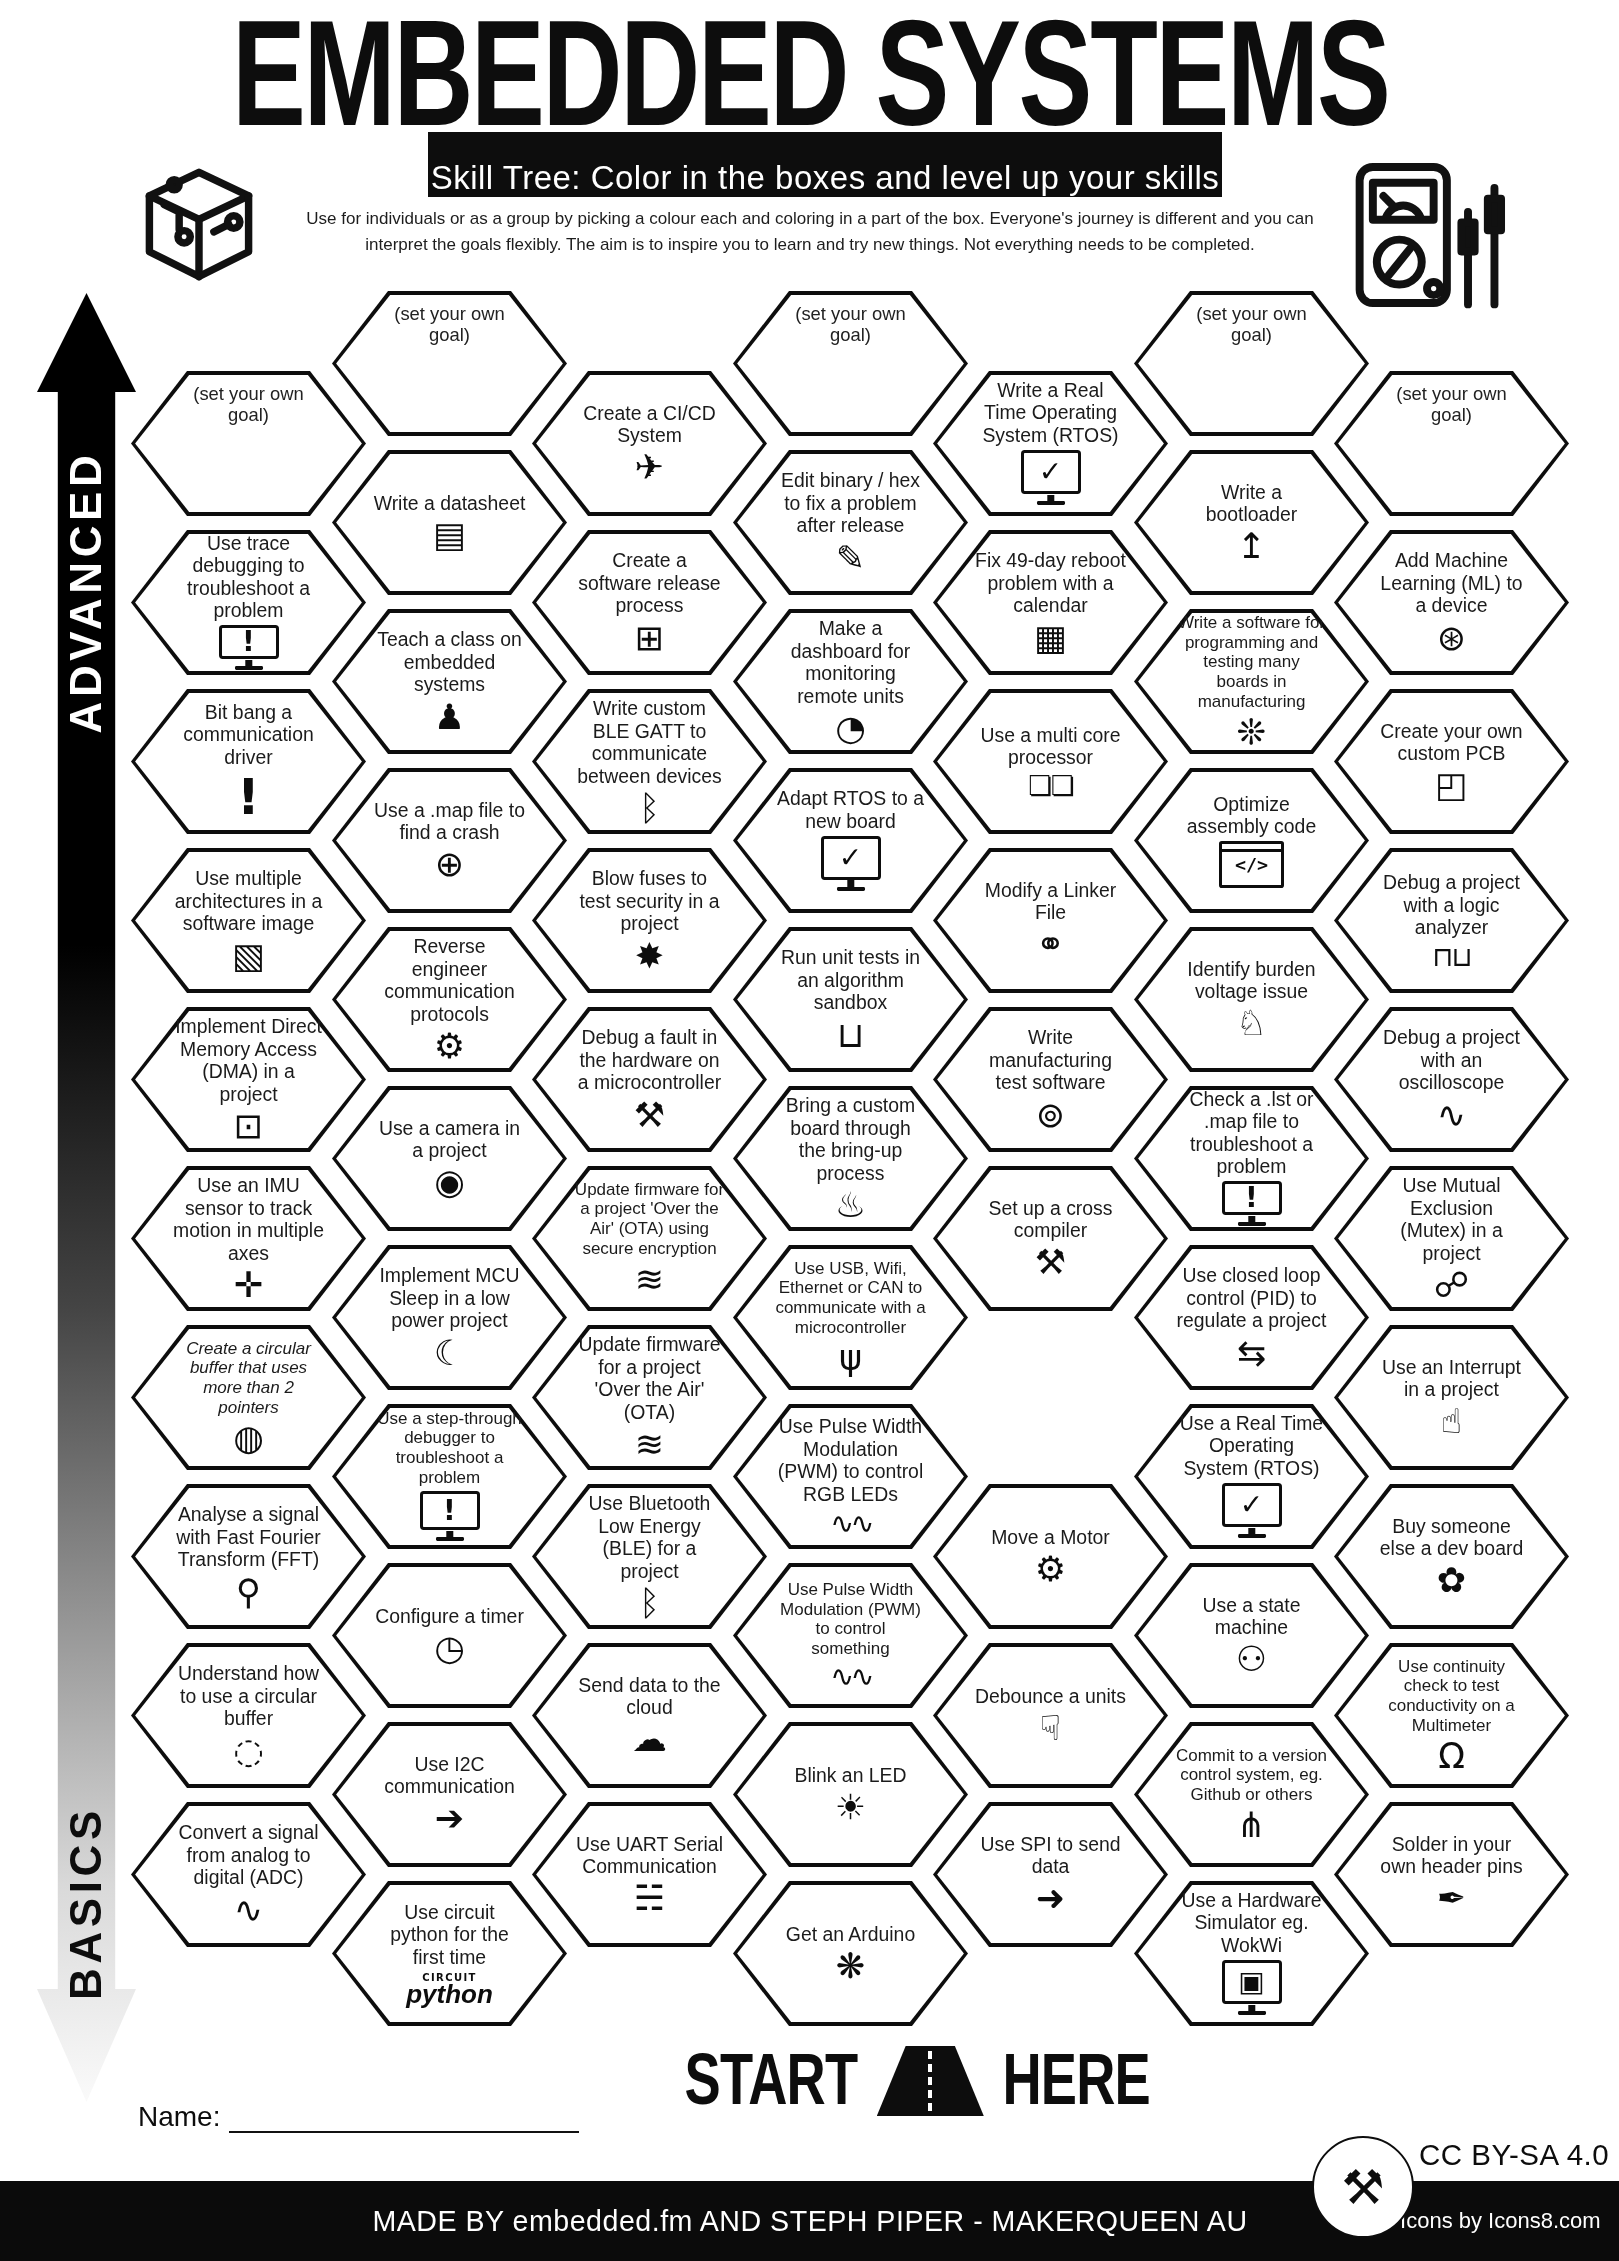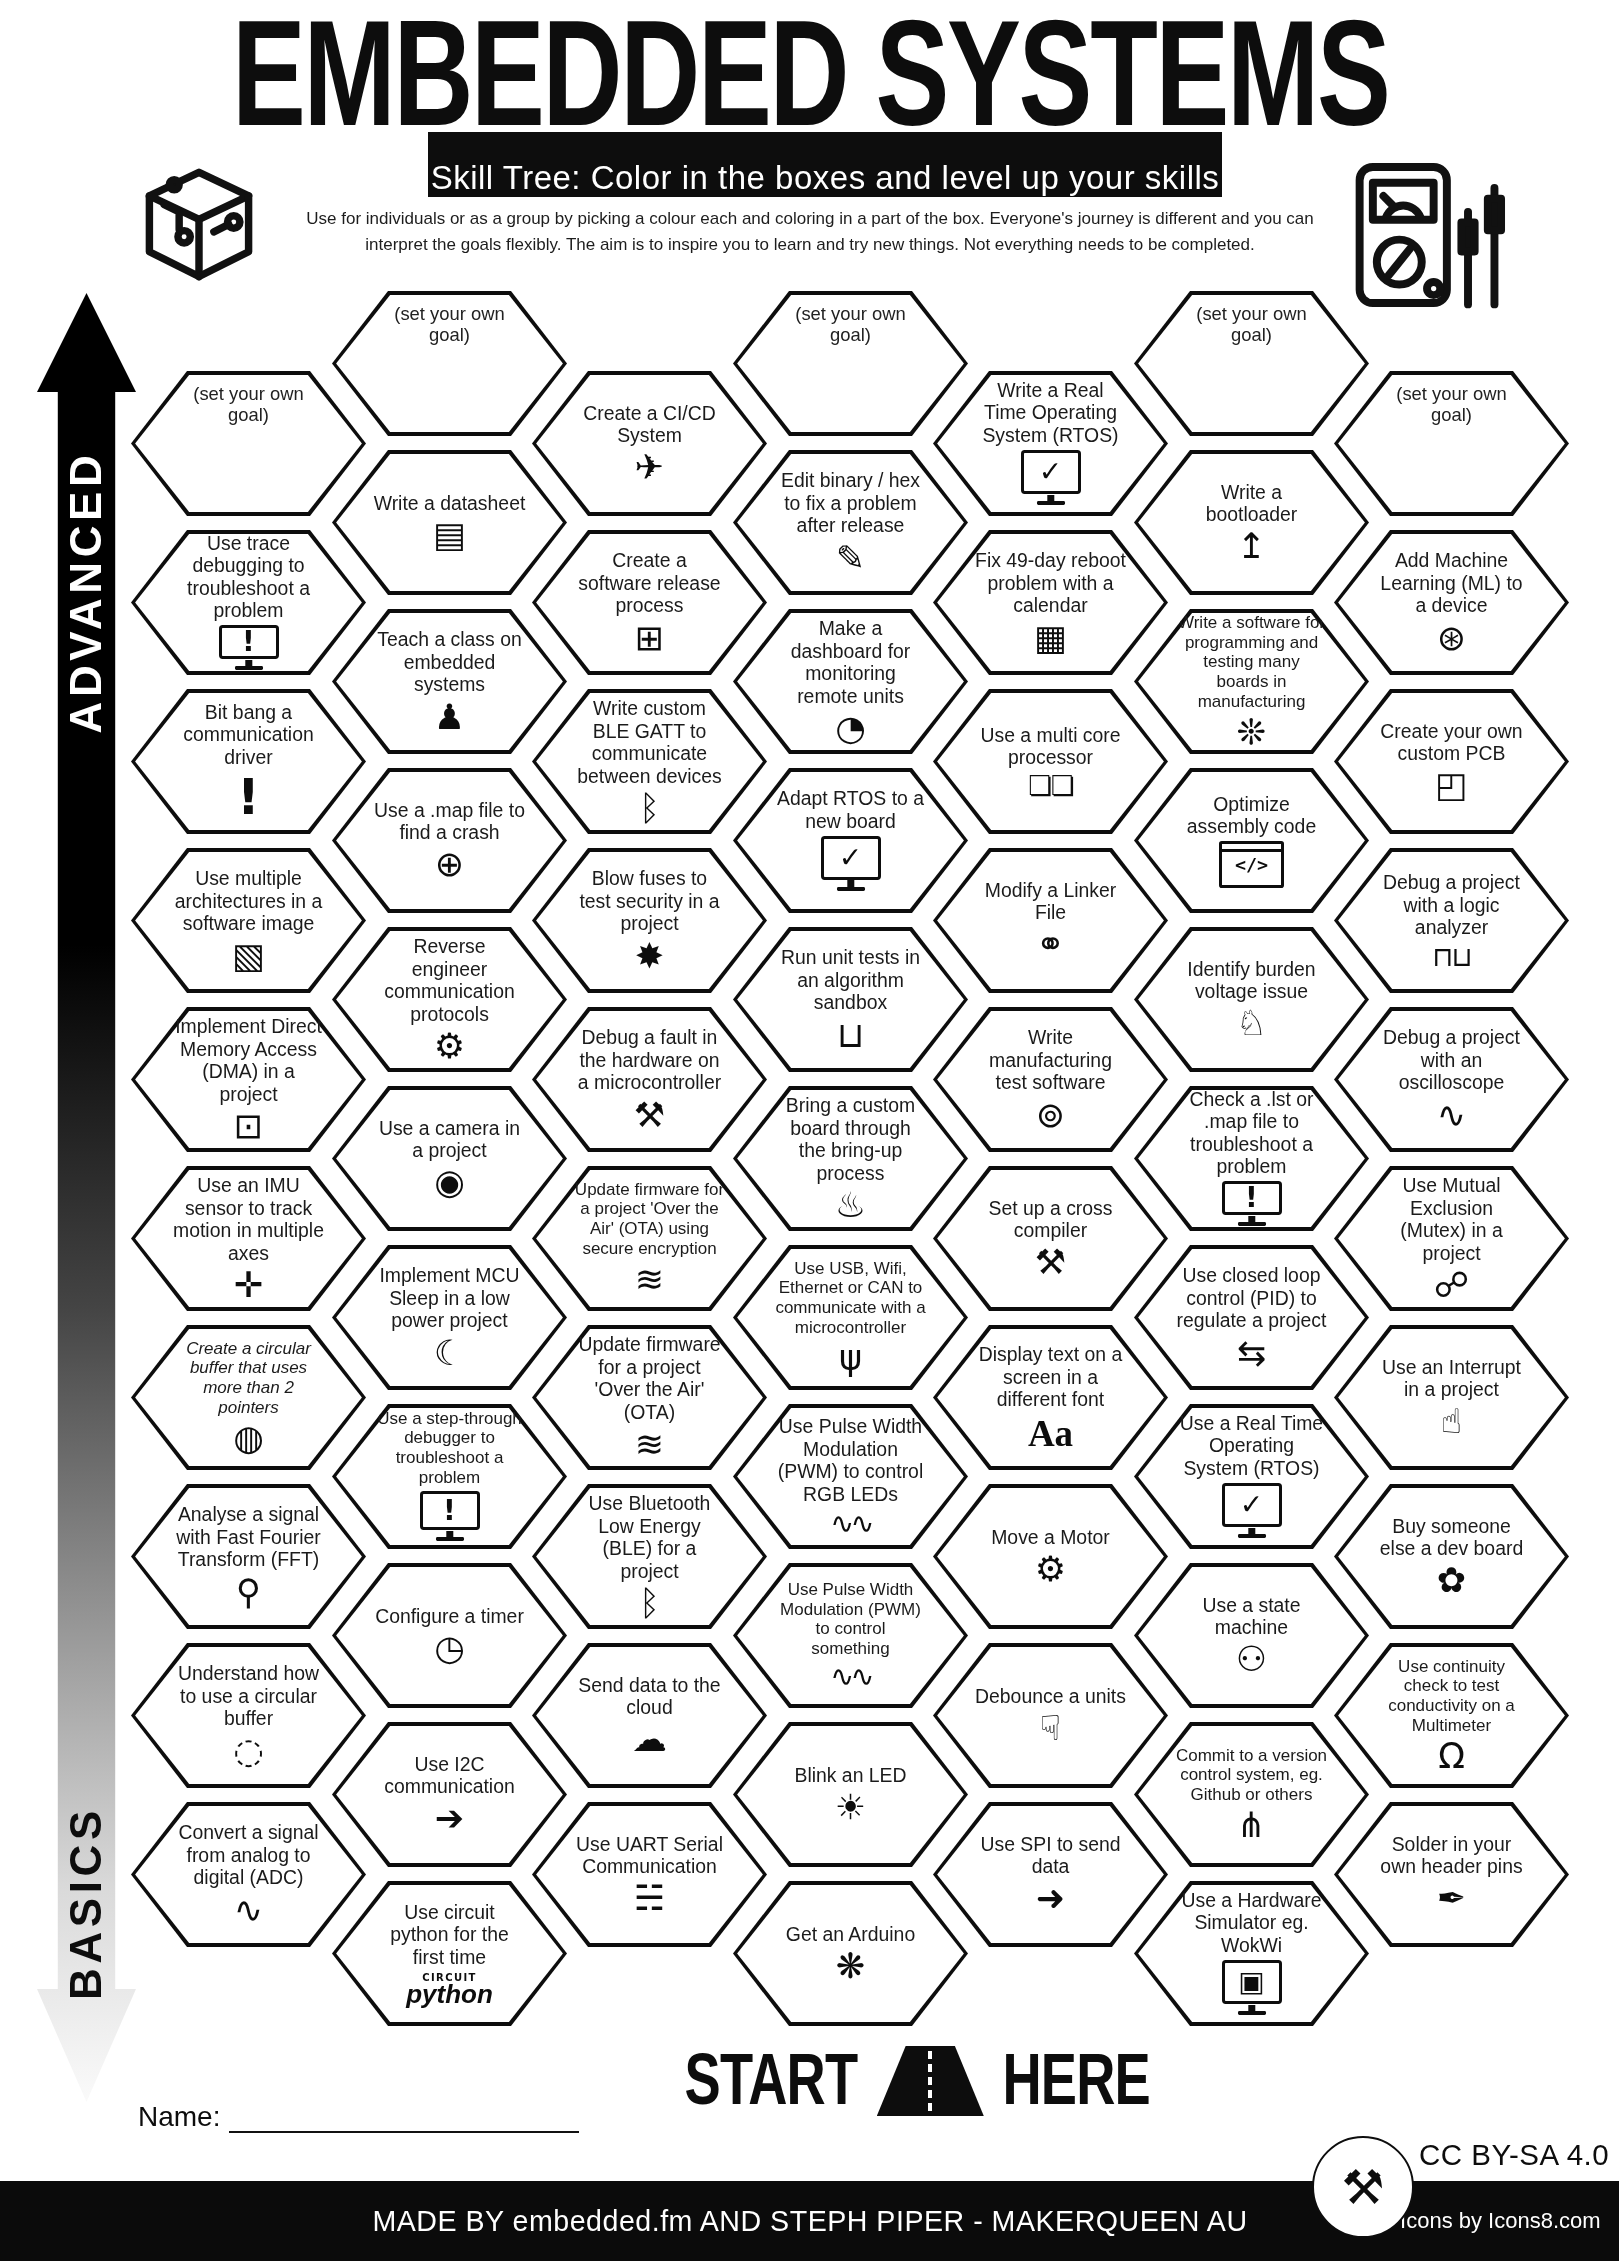--- a/index.html
+++ b/index.html
@@ -546,29 +546,20 @@
       </div>
       <div class="hex" style="left: 933px; top: 1166px;">
         <div class="hex-fill"></div>
         <div class="hex-content">
           <div class="hex-label">Set up a cross compiler</div>
           <div class="icon">
             <span class="glyph">⚒</span>
           </div>
         </div>
       </div>
-      <div class="hex" style="left: 933px; top: 1325px;">
-        <div class="hex-fill"></div>
-        <div class="hex-content">
-          <div class="hex-label">Display text on a screen in a different font</div>
-          <div class="icon">
-            <span class="glyph aa">Aa</span>
-          </div>
-        </div>
-      </div>
       <div class="hex" style="left: 933px; top: 1484px;">
         <div class="hex-fill"></div>
         <div class="hex-content">
           <div class="hex-label">Move a Motor</div>
           <div class="icon">
             <span class="glyph">⚙</span>
           </div>
         </div>
       </div>
       <div class="hex" style="left: 933px; top: 1643px;">

